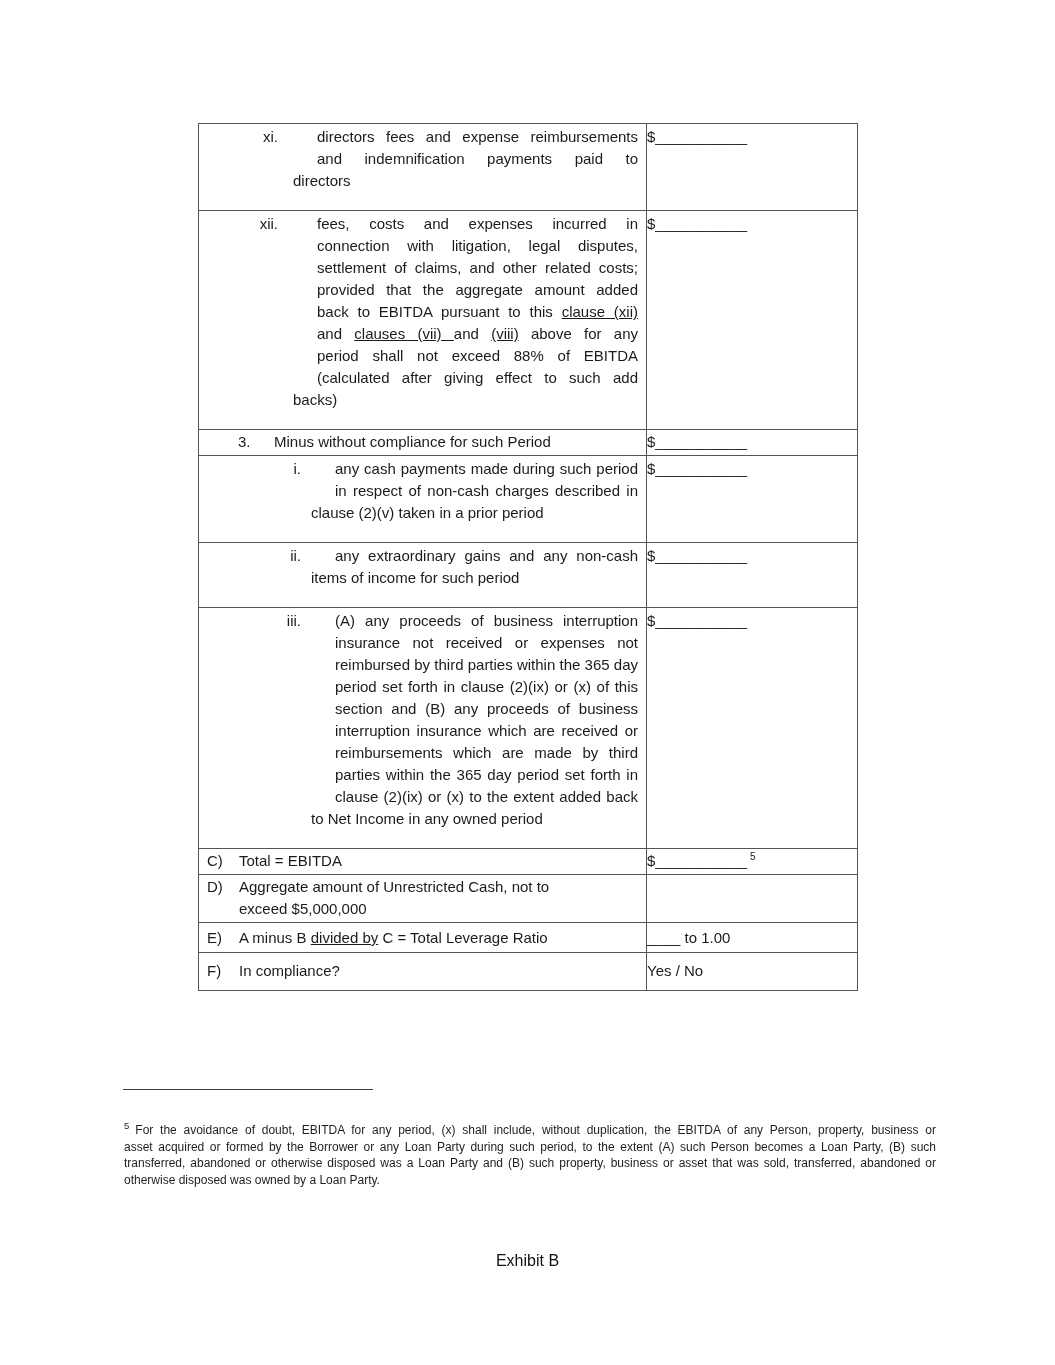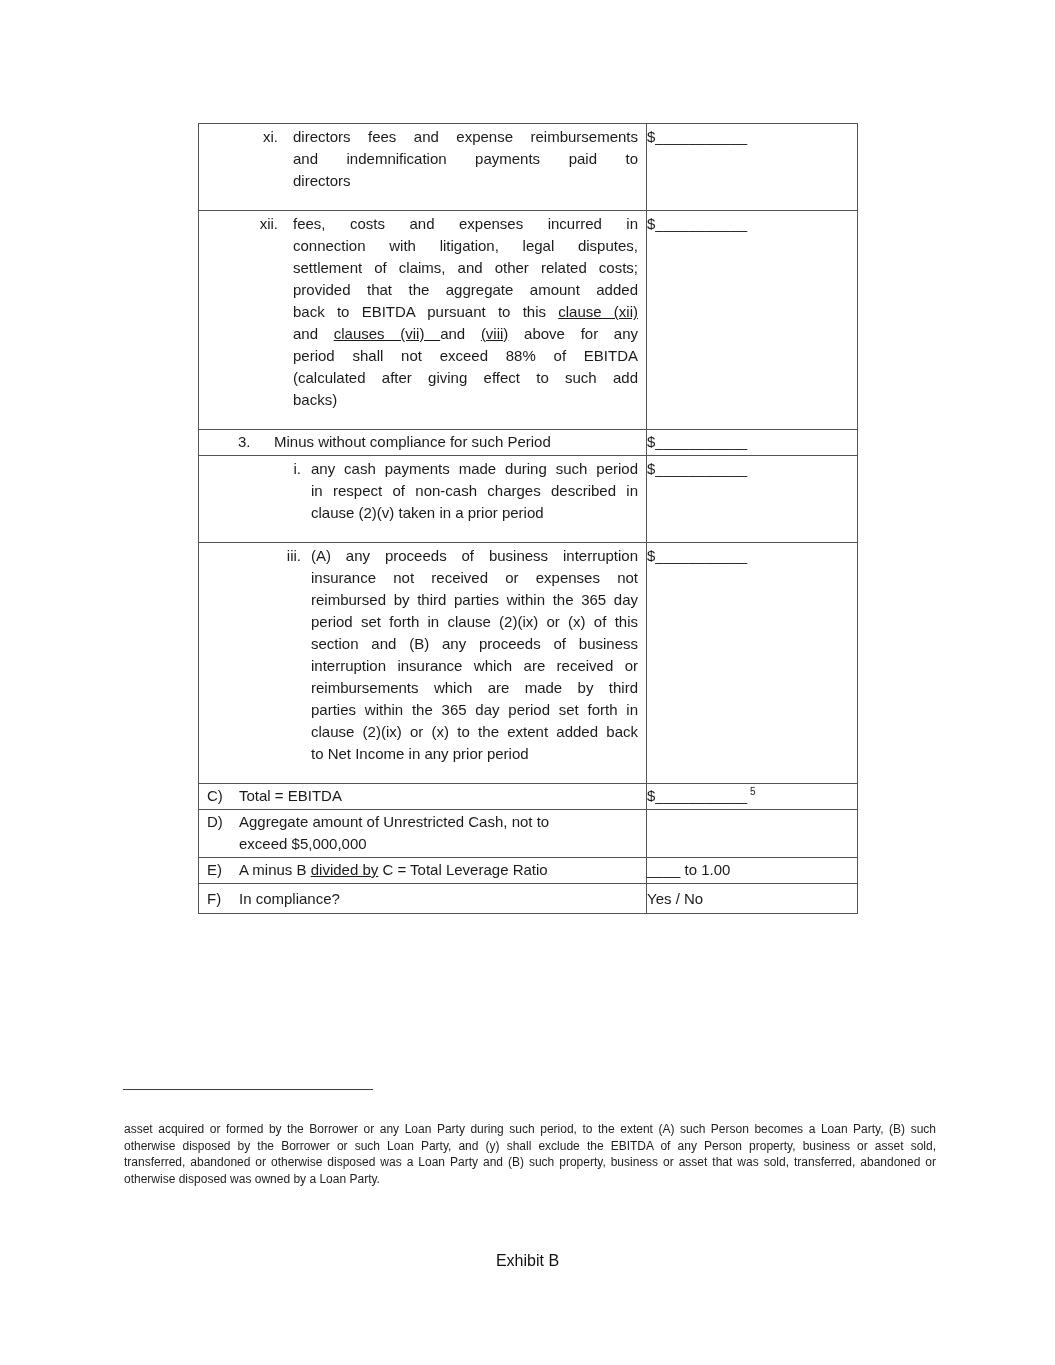--- a/index.html
+++ b/index.html
@@ -42,21 +42,21 @@
   tr.item   .num{flex-basis:79px;text-align:right;}
   tr.item   .txt{padding-left:15px;}
   tr.item2  .num{flex-basis:102px;text-align:right;}
   tr.item2  .txt{padding-left:10px;}
   tr.section .num{flex-basis:75px;padding-left:39px;text-align:left;}
   tr.section .txt{padding-left:0;}
   tr.letter .num{flex-basis:40px;padding-left:8px;text-align:left;}
   tr.letter .txt{padding-left:0;margin-right:6px;}
 
   
-  .jl{text-align:justify;text-align-last:justify;}
+  .jl{text-align:justify;text-align-last:justify;margin-left:24px;}
   .ll{text-align:left;}
   .u{text-decoration:underline;}
 
   td.val sup{font-size:10px;line-height:10px;margin-left:3px;}
 
   
   .fn-rule{
     position:absolute;left:123px;top:1089px;width:250px;height:0;
     border-top:1px solid #3c3c3c;
   }
@@ -133,32 +133,44 @@
                 <div class="jl"><span>in respect of non-cash charges described in</span></div>
                 <div class="ll"><span>clause (2)(v) taken in a prior period</span></div>
               </div>
             </div>
           </td>
           <td class="val"><span>$___________</span></td>
         </tr>
         <tr class="item2">
           <td class="desc">
             <div class="descflex">
+              <span class="num">ii.</span>
+              <div class="txt">
+                <div class="jl"><span>any extraordinary gains and any non-cash</span></div>
+                <div class="ll"><span>items of income for such period</span></div>
+              </div>
+            </div>
+          </td>
+          <td class="val"><span>$___________</span></td>
+        </tr>
+        <tr class="item2">
+          <td class="desc">
+            <div class="descflex">
               <span class="num">iii.</span>
               <div class="txt">
                 <div class="jl"><span>(A) any proceeds of business interruption</span></div>
                 <div class="jl"><span>insurance not received or expenses not</span></div>
                 <div class="jl"><span>reimbursed by third parties within the 365 day</span></div>
                 <div class="jl"><span>period set forth in clause (2)(ix) or (x) of this</span></div>
                 <div class="jl"><span>section and (B) any proceeds of business</span></div>
                 <div class="jl"><span>interruption insurance which are received or</span></div>
                 <div class="jl"><span>reimbursements which are made by third</span></div>
                 <div class="jl"><span>parties within the 365 day period set forth in</span></div>
                 <div class="jl"><span>clause (2)(ix) or (x) to the extent added back</span></div>
-                <div class="ll"><span>to Net Income in any prior period</span></div>
+                <div class="ll"><span>to Net Income in any owned period</span></div>
               </div>
             </div>
           </td>
           <td class="val"><span>$___________</span></td>
         </tr>
         <tr class="letter">
           <td class="desc">
             <div class="descflex">
               <span class="num">C)</span>
               <div class="txt">
@@ -201,21 +213,21 @@
             </div>
           </td>
           <td class="val"><span>Yes / No</span></td>
         </tr>
       </tbody>
   </table>
 
   <div class="fn-rule"></div>
 
   <div class="footnote" id="footnote-block">
+      <div class="fl"><sup>5</sup><span>For the avoidance of doubt, EBITDA for any period, (x) shall include, without duplication, the EBITDA of any Person, property, business or</span></div>
       <div class="fl"><span>asset acquired or formed by the Borrower or any Loan Party during such period, to the extent (A) such Person becomes a Loan Party, (B) such</span></div>
-      <div class="fl"><span>otherwise disposed by the Borrower or such Loan Party, and (y) shall exclude the EBITDA of any Person property, business or asset sold,</span></div>
       <div class="fl"><span>transferred, abandoned or otherwise disposed was a Loan Party and (B) such property, business or asset that was sold, transferred, abandoned or</span></div>
       <div class="fl last"><span>otherwise disposed was owned by a Loan Party.</span></div>
     </div>
 
   <div class="exhibit">Exhibit B</div>
 
 </div>
 
 </body></html>

